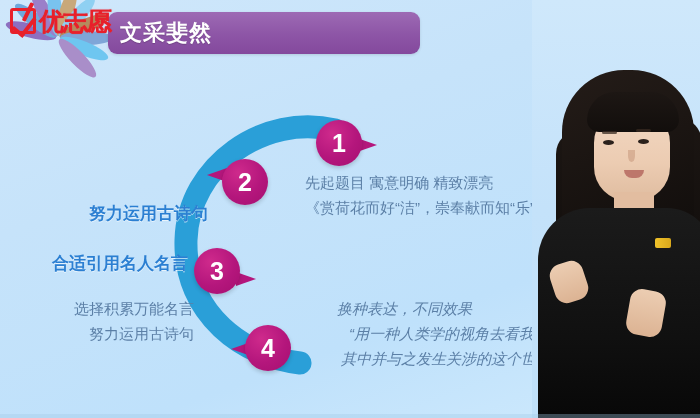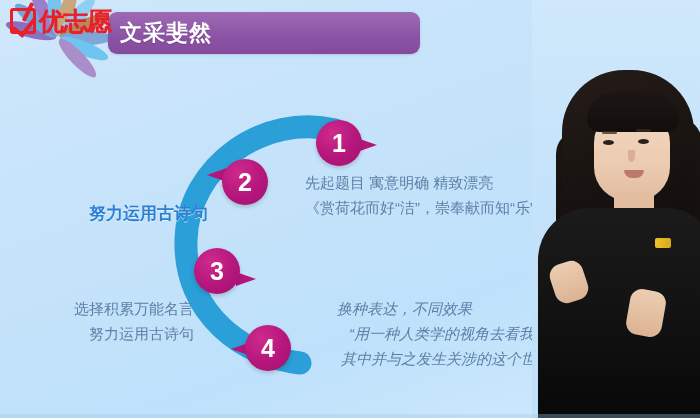--- a/index.html
+++ b/index.html
@@ -140,20 +140,23 @@
 
   <div class="blk r" style="left:305px;top:170px;">
     <div class="p">先起题目  寓意明确 精致漂亮</div>
     <div class="p">《赏荷花而好“洁”，崇奉献而知“乐”》</div>
   </div>
 
   <div class="blk l" style="left:48px;top:168px;width:160px;margin-top:34px;">
     <div class="h">努力运用古诗句</div>
   </div>
 
+  <div class="blk l" style="left:24px;top:252px;width:164px;">
+    <div class="h">合适引用名人名言</div>
+  </div>
   <div class="blk l" style="left:14px;top:296px;width:180px;">
     <div class="p">选择积累万能名言</div>
     <div class="p">努力运用古诗句</div>
   </div>
 
   <div class="blk r" style="left:337px;top:296px;font-style:italic;">
     <div class="p">换种表达，不同效果</div>
     <div class="p" style="padding-left:12px;">“用一种人类学的视角去看我们置身</div>
     <div class="p" style="padding-left:4px;">其中并与之发生关涉的这个世界。”</div>
   </div>

